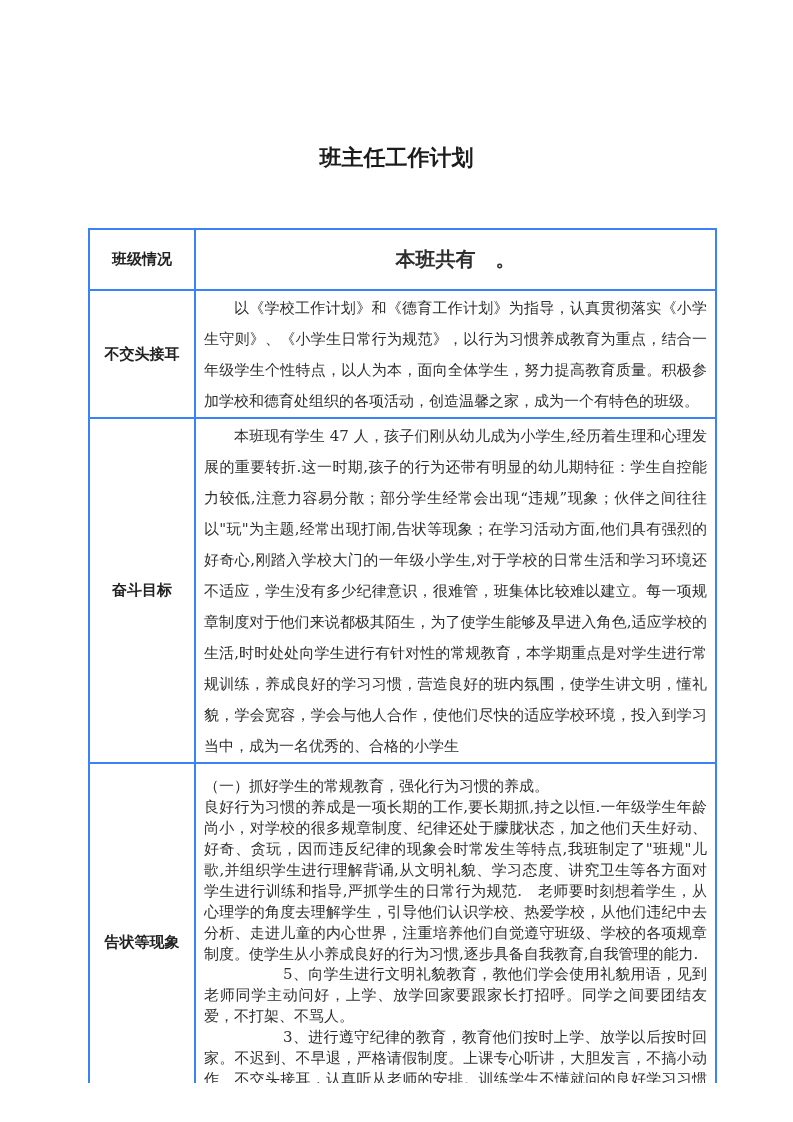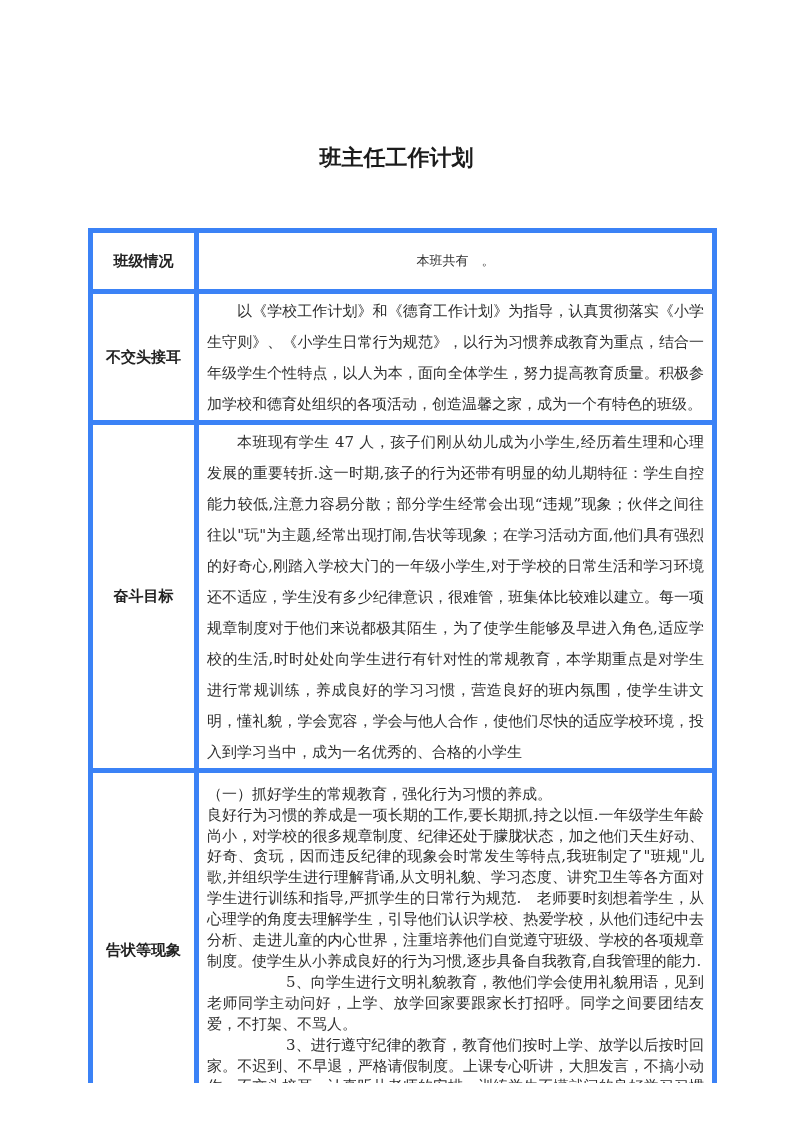--- a/index.html
+++ b/index.html
@@ -28,42 +28,43 @@
   }
   table.doc-table {
     position: absolute;
     left: 88px;
     top: 228px;
     width: 629px;
     border-collapse: collapse;
     table-layout: fixed;
   }
   table.doc-table td {
-    border: 5px solid #3b82f6;
+    border: 2px solid #3b82f6;
     vertical-align: middle;
   }
   col.c1 { width: 106px; }
   td.label {
     text-align: center;
     font-family: "DejaVu Sans", "Liberation Sans", sans-serif;
     font-weight: bold;
     font-size: 15px;
     color: #222222;
     vertical-align: middle;
   }
   td.content {
     vertical-align: top;
     padding: 2px 8px 0 8px;
     font-size: 15px;
   }
   td.content-center {
     vertical-align: middle;
     text-align: center;
     padding: 0 20px;
-    font-size: 13px;
+    font-size: 20px;
+    font-weight: bold;
   }
   tr.r0 { height: 61px; }
   tr.r1 { height: 115px; }
   tr.r2 { height: 249px; }
   tr.r3 { height: 359px; }
   tr.r1 td.content p, tr.r2 td.content p { line-height: 31px; }
   tr.r3 td.content p { line-height: 20.9px; }
   td.content p {
     text-align: justify;
     text-justify: inter-ideograph;

